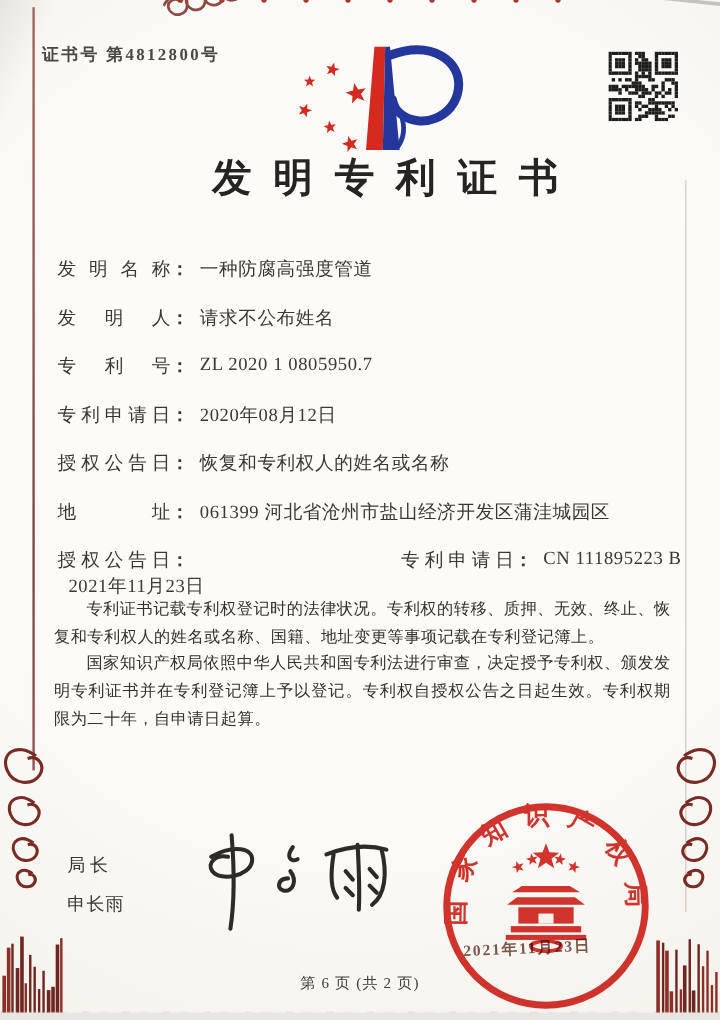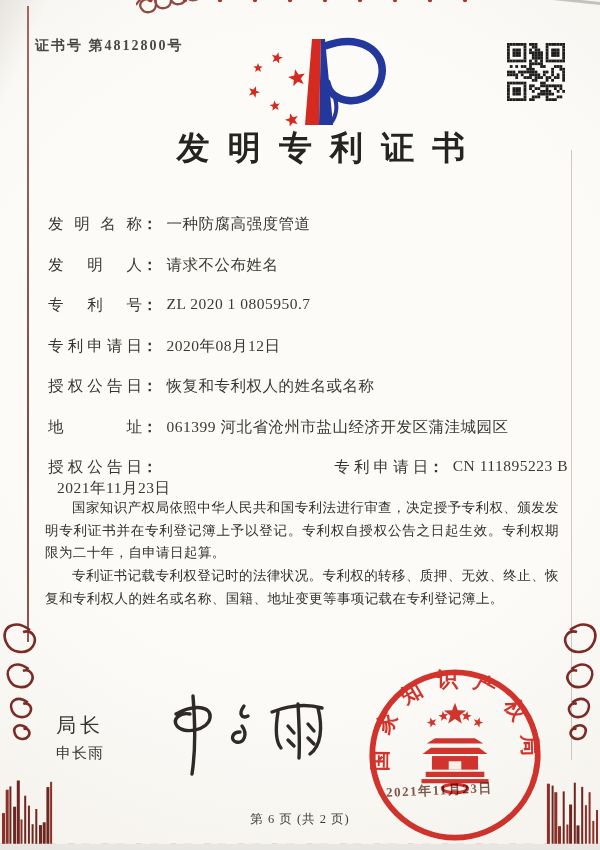--- a/index.html
+++ b/index.html
@@ -32,21 +32,21 @@
   .f-colon{font-weight:bold;color:#3a3732;}
   .f-value{margin-left:9px;color:#3b3833;letter-spacing:.5px;white-space:nowrap;text-align:right;}
   .grant{display:flex;}
   .grant .g2{margin-left:52px;display:flex;}
 
   
   .body-text{left:45px;top:497px;width:514px;font-size:13.5px;line-height:1.68;color:#34312c;letter-spacing:.4px;text-align:justify;}
   .body-text p{margin:0;text-indent:2em;}
 
   
-  .role{left:56px;top:712px;font-size:20px;letter-spacing:4px;color:#3a3732;}
+  .role{left:56px;top:712px;font-size:15px;letter-spacing:4px;color:#3a3732;}
   .signer{left:56px;top:744px;font-size:15px;letter-spacing:1px;color:#3a3732;}
   .sig-svg{left:150px;top:688px;width:210px;height:100px;}
 
   
   .seal{left:366px;top:666px;width:178px;height:178px;mix-blend-mode:multiply;opacity:.93;}
   .seal-date{left:386px;top:780px;width:172px;font-size:13px;font-weight:bold;color:#6e4238;
     letter-spacing:1.5px;transform:rotate(-2.5deg);opacity:.88;mix-blend-mode:multiply;}
 
   .footer{left:0;top:811px;width:100%;text-align:center;font-size:12.5px;color:#403c37;letter-spacing:1px;}
 
@@ -418,22 +418,22 @@
       </span>
       <span class="g2">
         <span class="f-label">专利申请日</span>
           <span class="f-colon">：</span>
         <span class="f-value">CN 111895223 B</span>
       </span>
     </div>
   </div>
 
   <div class="abs body-text">
+    <p>专利证书记载专利权登记时的法律状况。专利权的转移、质押、无效、终止、恢复和专利权人的姓名或名称、国籍、地址变更等事项记载在专利登记簿上。</p>
     <p>国家知识产权局依照中华人民共和国专利法进行审查，决定授予专利权、颁发发明专利证书并在专利登记簿上予以登记。专利权自授权公告之日起生效。专利权期限为二十年，自申请日起算。</p>
-    <p>专利证书记载专利权登记时的法律状况。专利权的转移、质押、无效、终止、恢复和专利权人的姓名或名称、国籍、地址变更等事项记载在专利登记簿上。</p>
   </div>
 
   <div class="abs role">局长</div>
   <div class="abs signer">申长雨</div>
 
   <svg class="abs sig-svg" viewBox="0 0 210 100">
     <g fill="none" stroke="#2e2a27" stroke-width="3.4" stroke-linecap="round" stroke-linejoin="round">
       <path d="M 26,26 C 44,16 62,18 60,30 C 58,42 34,47 27,38 C 22,31 30,24 40,26"></path>
       <path d="M 43,8 C 45,32 46,60 42,86"></path>
       <path d="M 94,18 C 88,26 92,31 98,28"></path>

